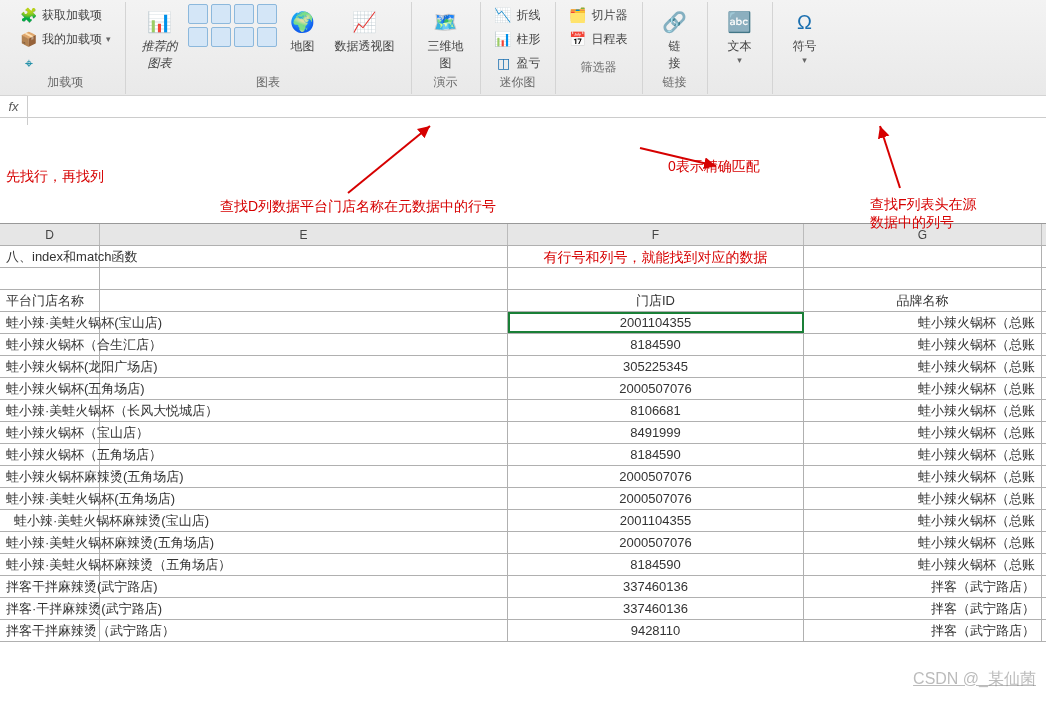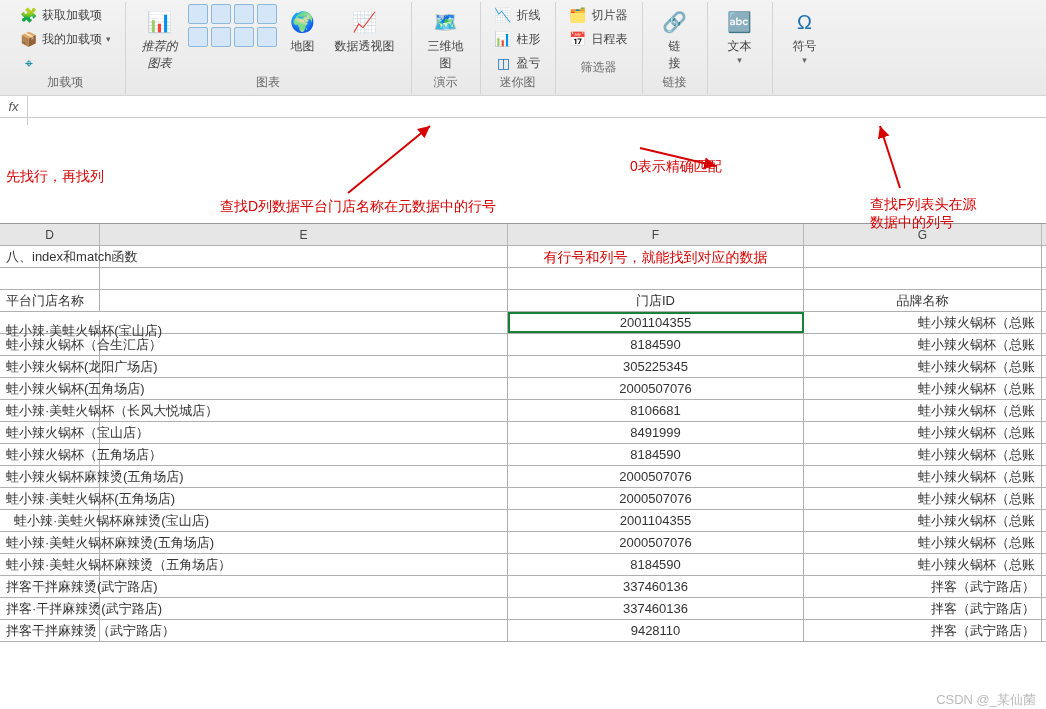--- a/index.html
+++ b/index.html
@@ -26,21 +26,21 @@
   .sheet { border-top: 1px solid #999; }
   .row { display: flex; height: 22px; border-bottom: 1px solid #b0b0b0; }
   .row.hdr { background: #e6e6e6; height: 22px; }
   .row.hdr .cell { text-align: center; color: #444; border-right: 1px solid #bbb; font-size: 12px; }
   .cell { border-right: 1px solid #b0b0b0; padding: 1px 6px; overflow: hidden; white-space: nowrap; font-size: 13px; line-height: 20px; }
   .c-d { width: 100px; }
   .c-e { width: 408px; }
   .c-f { width: 296px; text-align: center; }
   .c-g { width: 238px; text-align: right; }
   .row.selected .c-f { outline: 2px solid #1a7f37; outline-offset: -2px; background: #fff; }
-  .watermark { position: absolute; right: 10px; bottom: 0; color: rgba(120,120,120,.5); font-size: 13px; }
+  .watermark { position: absolute; right: 10px; bottom: 19px; color: rgba(120,120,120,.5); font-size: 16px; text-decoration: underline; }
   .redtxt { color: #d60000; font-size: 14px; font-weight: 500; }
 </style>
 </head>
 <body>
 
 <div class="ribbon">
   <div class="rgroup">
     <div class="addcol">
       <div class="rbtn small">
           <span class="icn">🧩</span>
@@ -166,21 +166,21 @@
         <marker id="ah" markerWidth="8" markerHeight="8" refX="6" refY="3" orient="auto">
           <path d="M0,0 L6,3 L0,6 Z" fill="#d60000"></path>
         </marker>
       </defs>
     <line x1="348" y1="75" x2="430" y2="8" stroke="#d60000" stroke-width="2" marker-end="url(#ah)"></line>
     <line x1="640" y1="30" x2="716" y2="48" stroke="#d60000" stroke-width="2" marker-end="url(#ah)"></line>
     <line x1="900" y1="70" x2="880" y2="8" stroke="#d60000" stroke-width="2" marker-end="url(#ah)"></line>
   </svg>
   <div class="ann" style="left:6px; top:50px;">先找行，再找列</div>
   <div class="ann" style="left:220px; top:80px;">查找D列数据平台门店名称在元数据中的行号</div>
-  <div class="ann" style="left:630px; top:40px;">0表示精确匹配</div>
+  <div class="ann" style="left:668px; top:40px;">0表示精确匹配</div>
   <div class="ann" style="left:870px; top:78px; white-space:pre;">查找F列表头在源
 数据中的列号</div>
 </div>
 
 <div class="sheet">
   <div class="row hdr">
     <div class="cell c-d">D</div>
     <div class="cell c-e">E</div>
     <div class="cell c-f">F</div>
     <div class="cell c-g" style="text-align:center;">G</div>
@@ -206,21 +206,21 @@
     <div class="cell c-d" style="position:relative;overflow:visible;">
         <span style="position:absolute;white-space:nowrap;">平台门店名称</span>
       </div>
     <div class="cell c-e"></div>
     <div class="cell c-f">门店ID</div>
     <div class="cell c-g" style="text-align:center;">品牌名称</div>
   </div>
 
   <div id="data-rows">
       <div class="row selected">
-        <div class="cell c-d" style="position:relative;overflow:visible;margin-top:8px;">
+        <div class="cell c-d" style="position:relative;overflow:visible;">
           <span style="position:absolute;white-space:nowrap;">蛙小辣·美蛙火锅杯(宝山店)</span>
         </div>
         <div class="cell c-e"></div>
         <div class="cell c-f">2001104355</div>
         <div class="cell c-g">蛙小辣火锅杯（总账</div>
       </div>
       <div class="row">
         <div class="cell c-d" style="position:relative;overflow:visible;">
           <span style="position:absolute;white-space:nowrap;">蛙小辣火锅杯（合生汇店）</span>
         </div>

